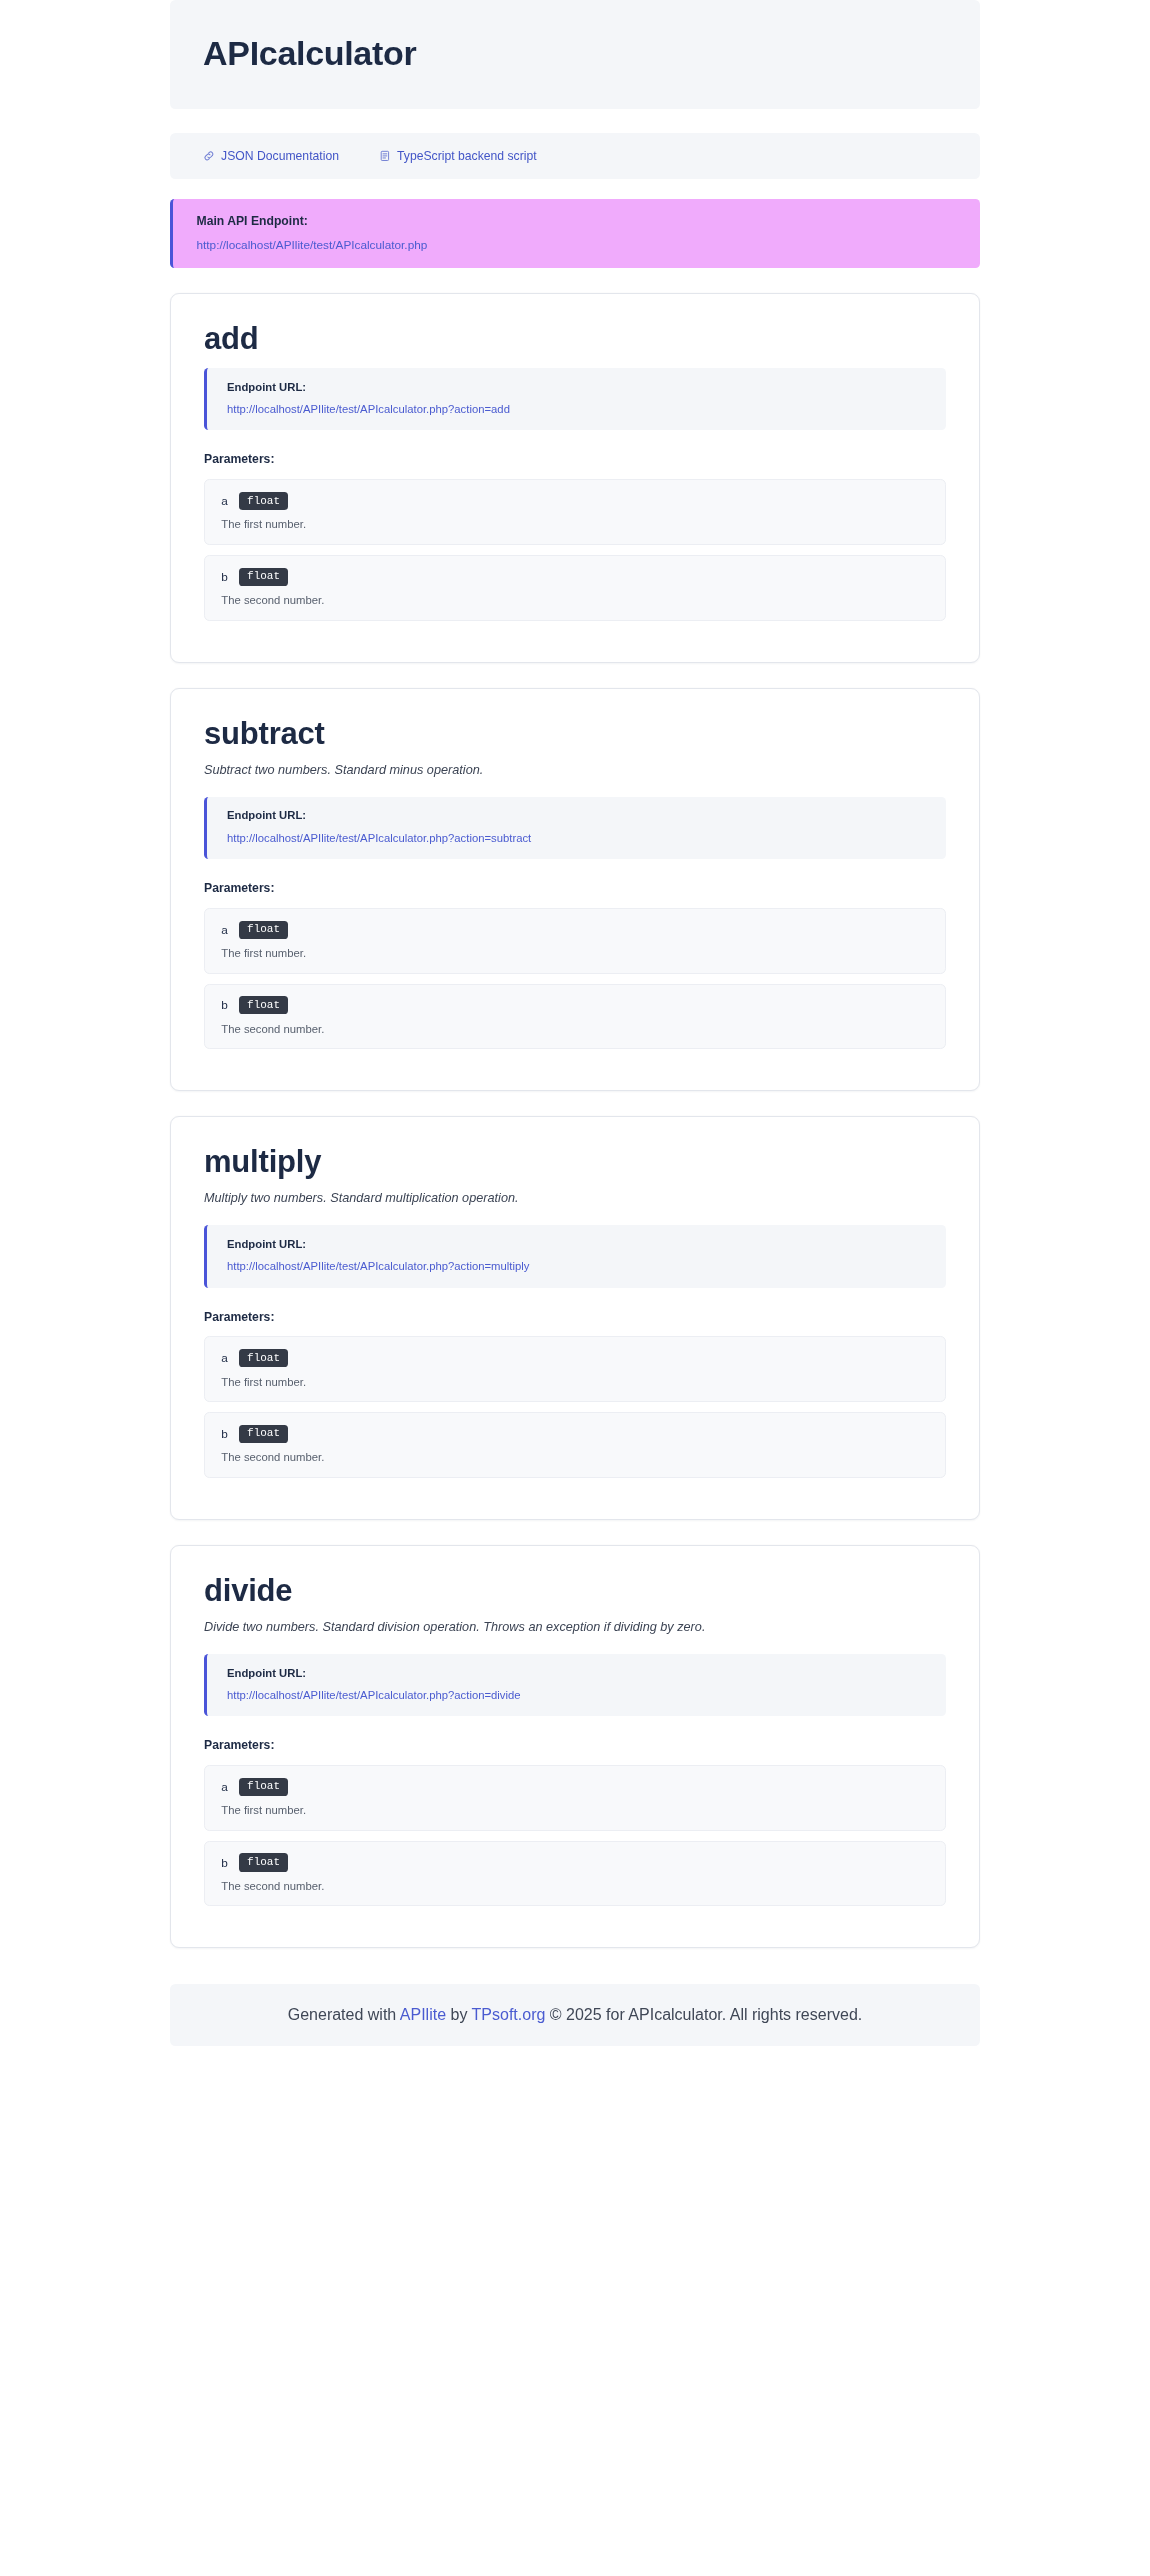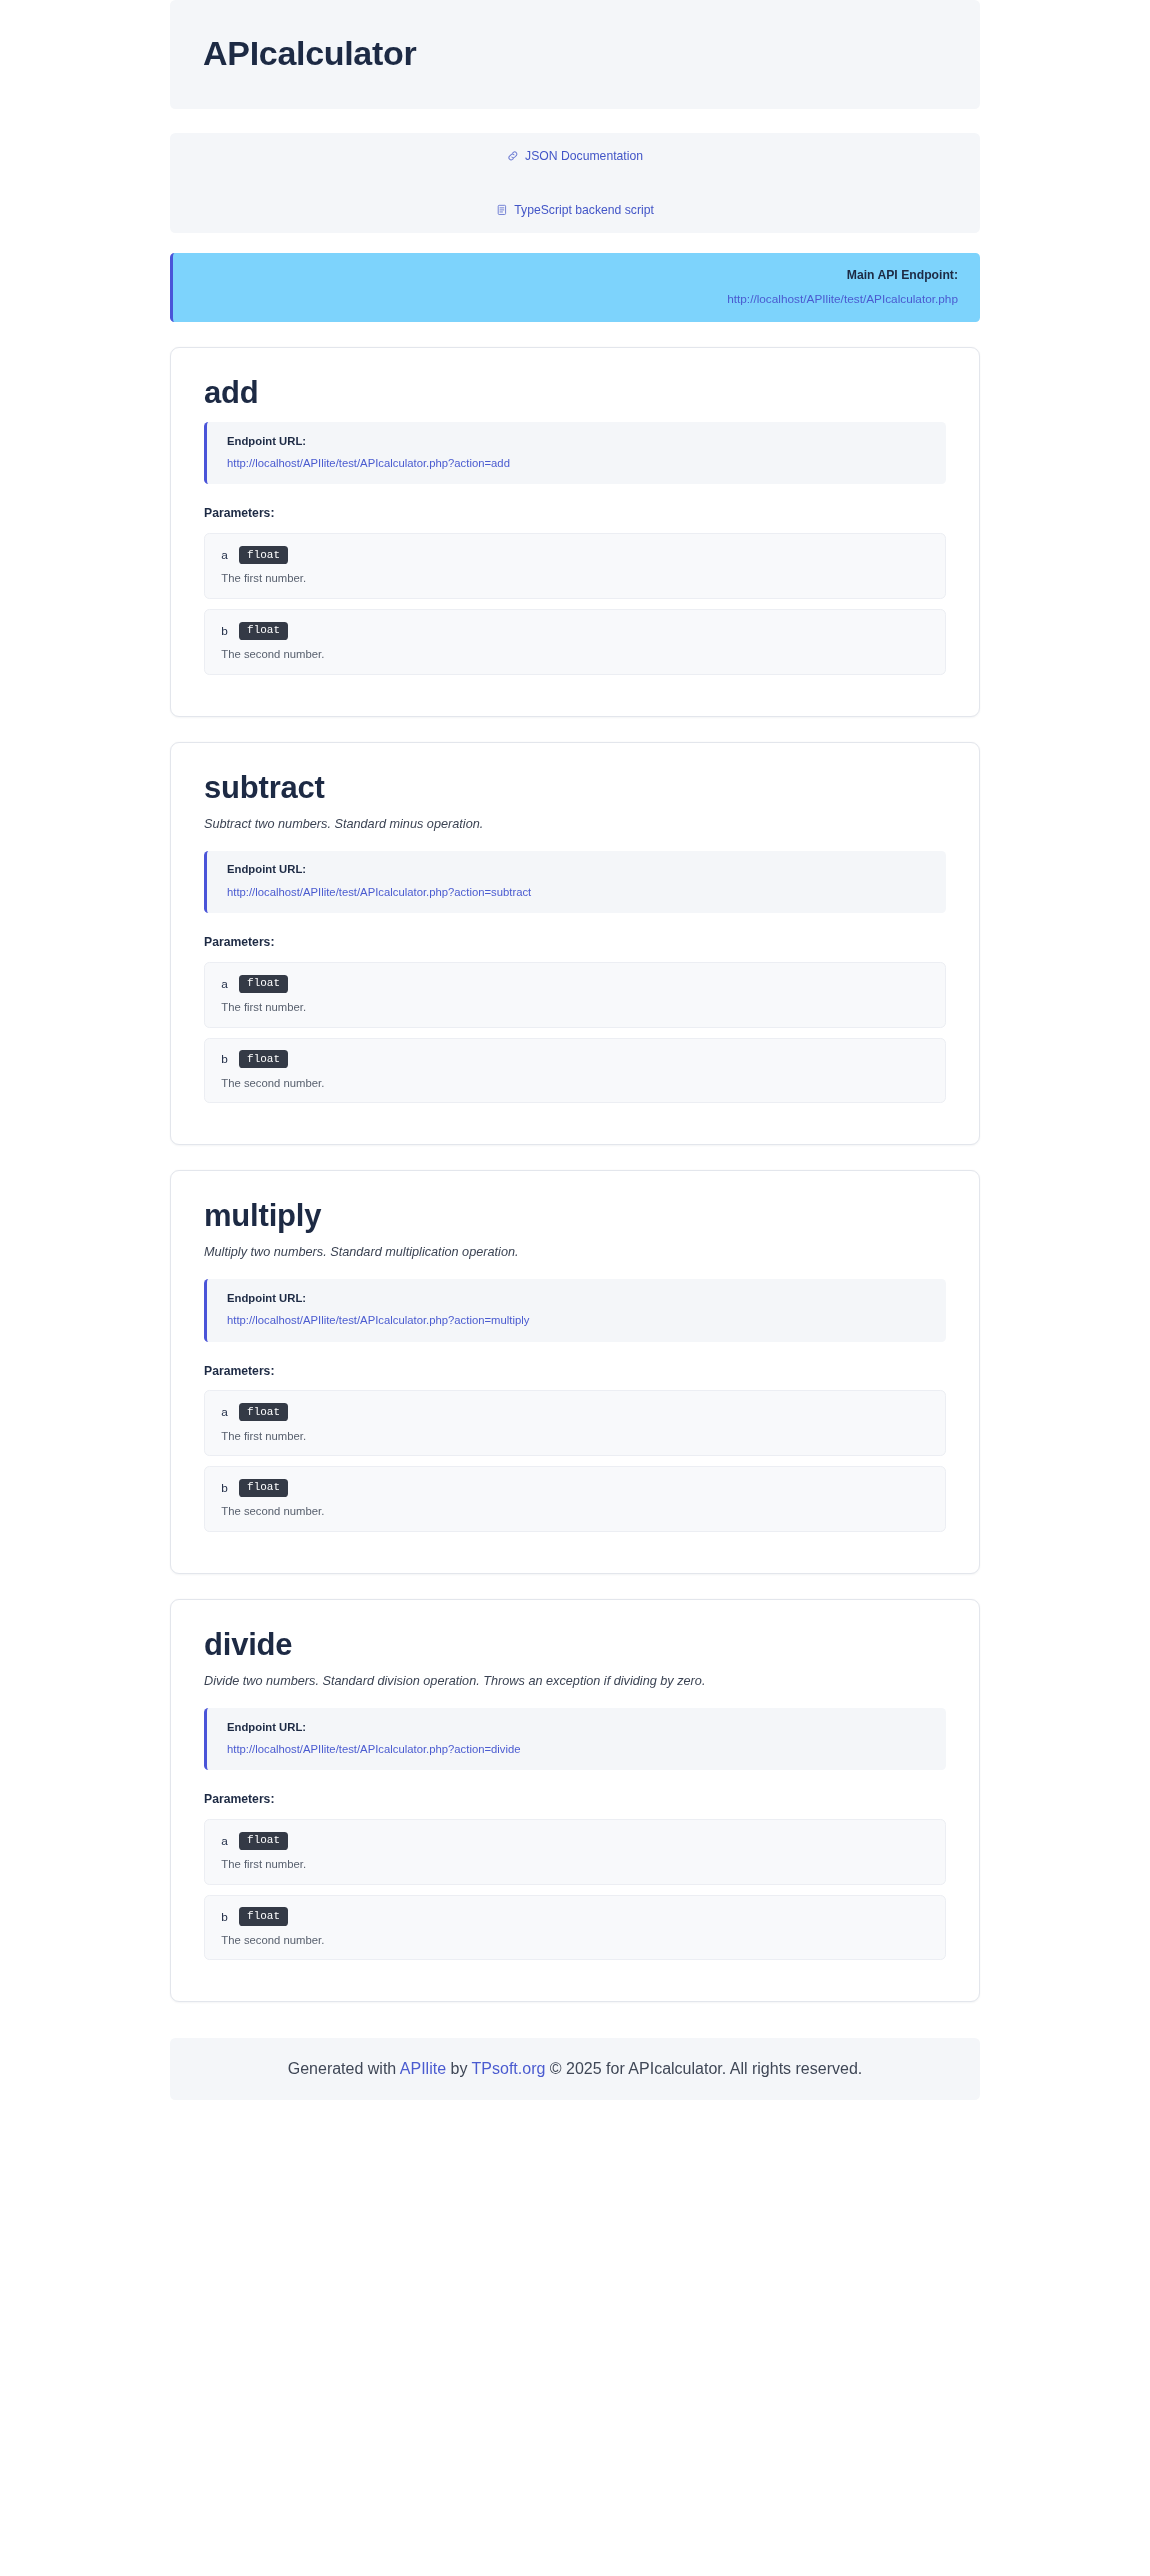--- a/index.html
+++ b/index.html
@@ -38,40 +38,38 @@
 
   
   .linkbar {
     background: #f4f6f9;
     border-radius: 5.4px;
     margin-top: 23.5px;
     padding: 16.3px 33px;
     display: flex;
     align-items: center;
     gap: 40px;
-    flex-direction: column;
   }
   .linkbar a {
     color: #4255c7;
     text-decoration: none;
     font-size: 12.2px;
     display: inline-flex;
     align-items: center;
     gap: 6.3px;
   }
   .linkbar .ico { opacity: .75; display: inline-flex; }
 
   
   .main-endpoint {
-    background: #7dd3fc;
+    background: #f0abfc;
     border-left: 3.6px solid #4a54d8;
     border-radius: 4.5px;
     margin-top: 20px;
     padding: 14.5px 22px 16.3px 23.5px;
-    text-align: right;
   }
   .main-endpoint .lbl {
     font-size: 12.2px;
     font-weight: bold;
     color: #1d2a44;
     margin-bottom: 8.2px;
   }
   .main-endpoint a {
     font-size: 11.8px;
     color: #4a5bd0;

